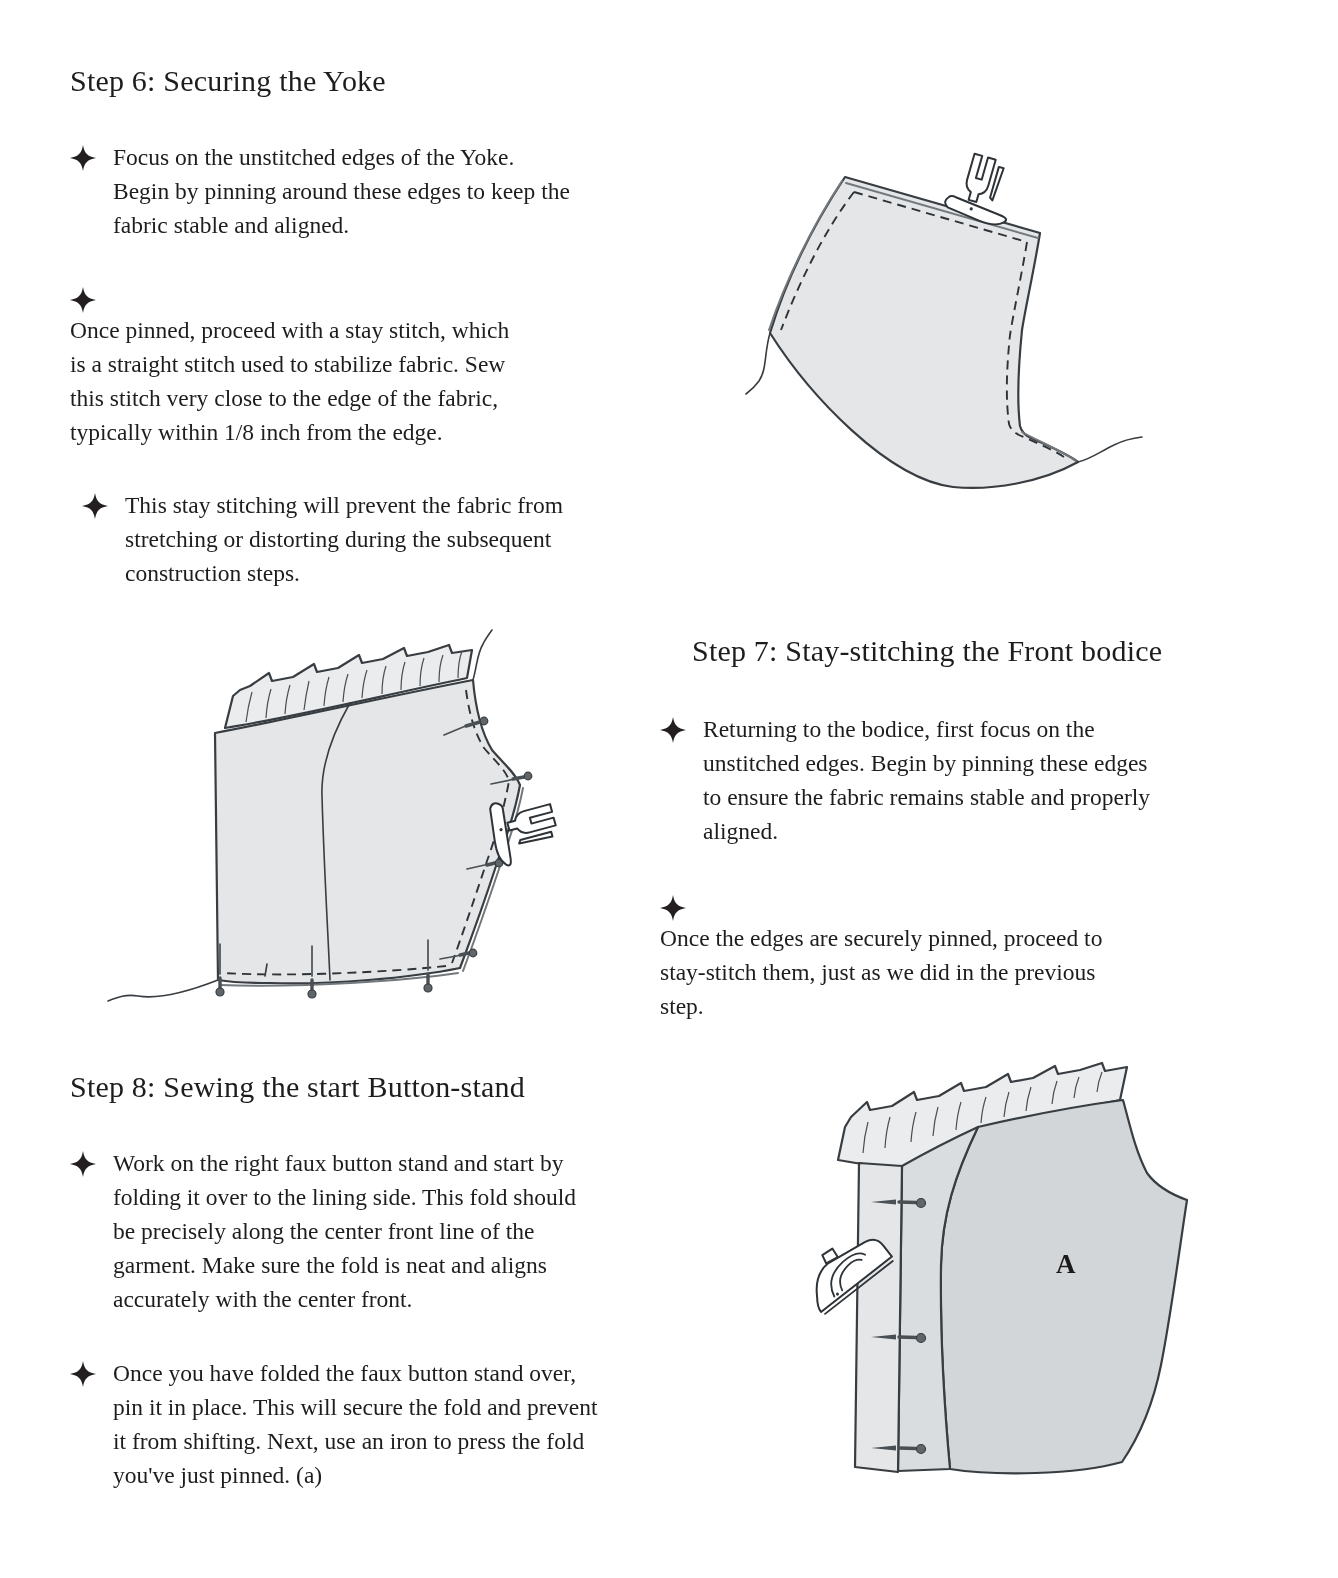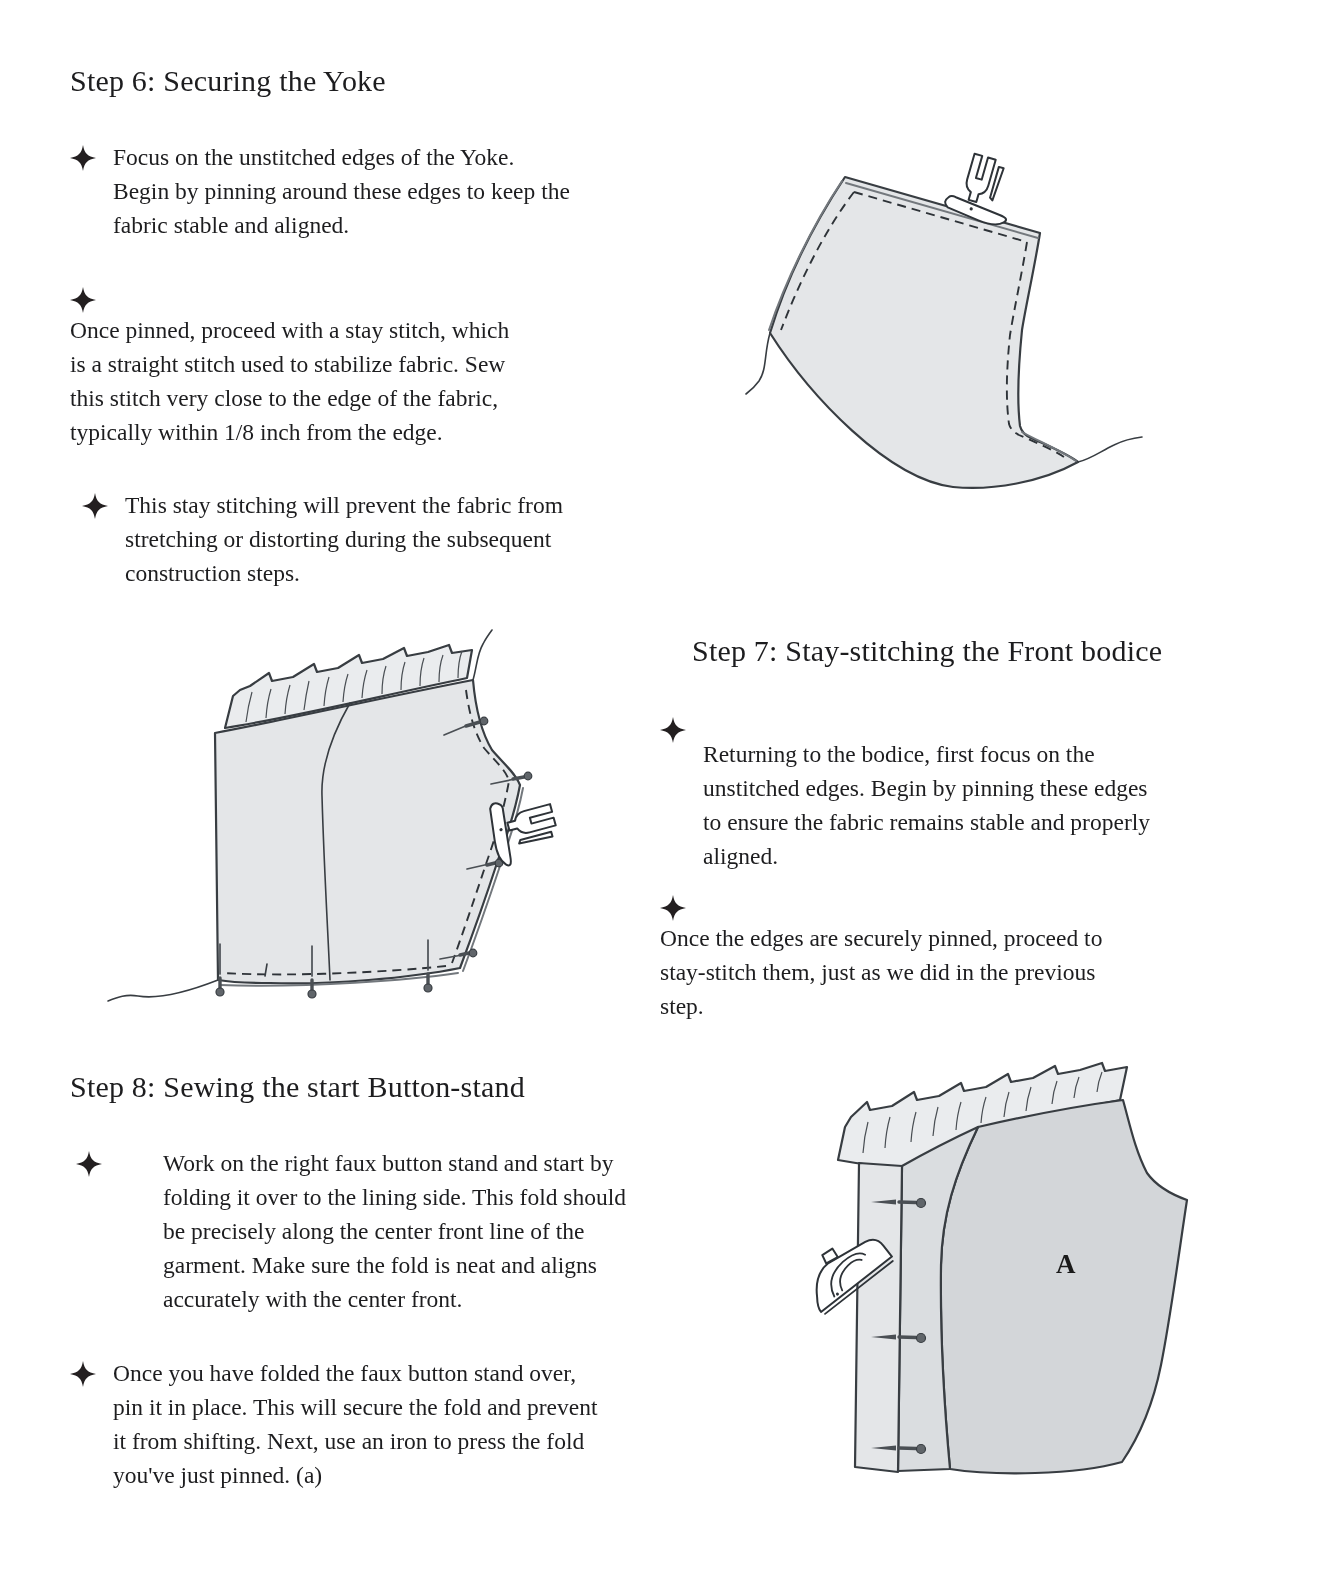--- a/index.html
+++ b/index.html
@@ -178,33 +178,33 @@
       <circle cx="-2" cy="14" r="1.6" fill="#2e3338"></circle>
     </g>
   </svg>
 
   <h2 class="heading" style="left:660px; top:634px;margin-left:32px;">Step 7: Stay-stitching the Front bodice</h2>
 
   <div class="bullet" style="left:660px; top:712px;">
     <svg class="star" viewBox="0 0 24 24">
       <path d="M12 0 C13.4 7.8 16.2 10.6 24 12 C16.2 13.4 13.4 16.2 12 24 C10.6 16.2 7.8 13.4 0 12 C7.8 10.6 10.6 7.8 12 0 Z" fill="var(--bullet-glyph)"></path>
     </svg>
-    <p style="width:450px;margin-top:25px;">Returning to the bodice, first focus on the unstitched edges. Begin by pinning these edges to ensure the fabric remains stable and properly aligned.</p>
+    <p style="width:450px;">Returning to the bodice, first focus on the unstitched edges. Begin by pinning these edges to ensure the fabric remains stable and properly aligned.</p>
   </div>
 
   <div class="bullet" style="left:660px; top:890px;flex-direction:column;">
     <svg class="star" viewBox="0 0 24 24">
       <path d="M12 0 C13.4 7.8 16.2 10.6 24 12 C16.2 13.4 13.4 16.2 12 24 C10.6 16.2 7.8 13.4 0 12 C7.8 10.6 10.6 7.8 12 0 Z" fill="var(--bullet-glyph)"></path>
     </svg>
     <p style="width:450px;">Once the edges are securely pinned, proceed to stay-stitch them, just as we did in the previous step.</p>
   </div>
 
   <h2 class="heading" style="left:70px; top:1070px;">Step 8: Sewing the start Button-stand</h2>
 
-  <div class="bullet" style="left:76px; top:1146px;gap:44px;">
+  <div class="bullet" style="left:70px; top:1146px;">
     <svg class="star" viewBox="0 0 24 24">
       <path d="M12 0 C13.4 7.8 16.2 10.6 24 12 C16.2 13.4 13.4 16.2 12 24 C10.6 16.2 7.8 13.4 0 12 C7.8 10.6 10.6 7.8 12 0 Z" fill="var(--bullet-glyph)"></path>
     </svg>
     <p style="width:485px;">Work on the right faux button stand and start by folding it over to the lining side. This fold should be precisely along the center front line of the garment. Make sure the fold is neat and aligns accurately with the center front.</p>
   </div>
 
   <div class="bullet" style="left:70px; top:1356px;">
     <svg class="star" viewBox="0 0 24 24">
       <path d="M12 0 C13.4 7.8 16.2 10.6 24 12 C16.2 13.4 13.4 16.2 12 24 C10.6 16.2 7.8 13.4 0 12 C7.8 10.6 10.6 7.8 12 0 Z" fill="var(--bullet-glyph)"></path>
     </svg>

